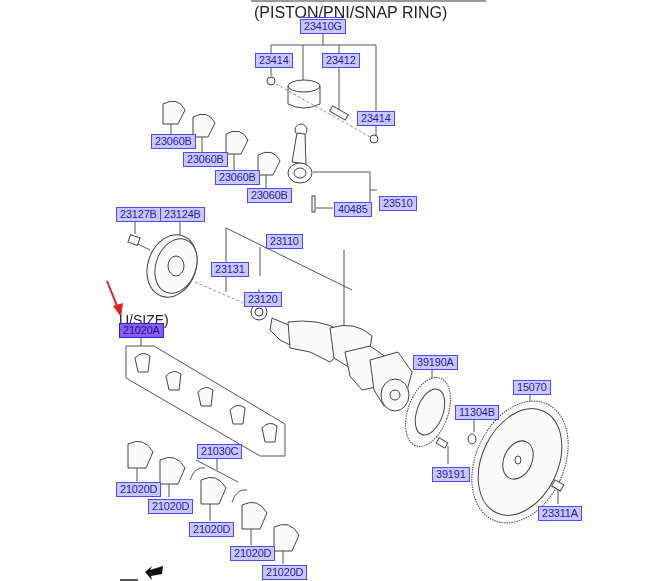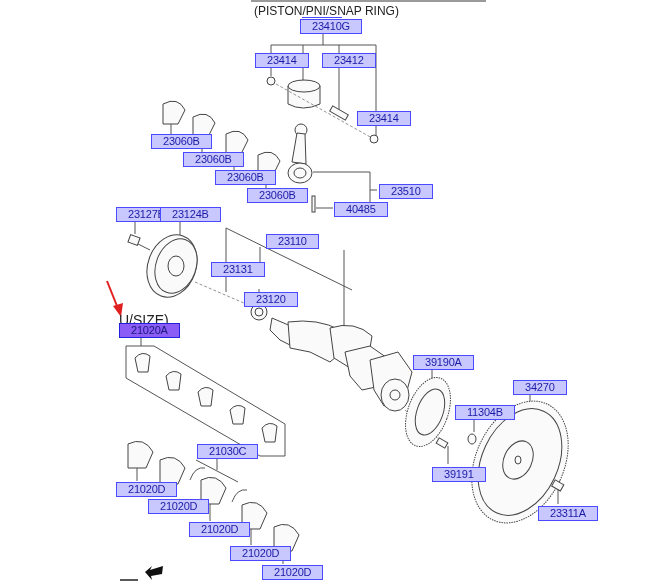--- a/index.html
+++ b/index.html
@@ -2,26 +2,26 @@
 <html><head>
   <meta charset="utf-8">
   <style>
     html, body { margin: 0; padding: 0; background: #ffffff; }
     body { width: 646px; height: 581px; position: relative; overflow: hidden;
            font-family: "Liberation Sans", sans-serif; }
     #diagram { position: absolute; left: 0; top: 0; width: 646px; height: 581px; }
     .lbl {
       position: absolute; height: 13px; line-height: 13px;
       font-size: 11px; color: #1a1aa6; background: #c8c8ff;
-      border: 1px solid #4a4aff; padding: 0 11px; box-sizing: content-box;
+      border: 1px solid #4a4aff; padding: 0 3px; box-sizing: content-box;
       white-space: nowrap; letter-spacing: -0.2px; cursor: pointer;
     }
     .lbl.sel { background: #8b5cf6; color: #1a1a7a; border-color: #2020dd; }
     .note {
-      position: absolute; font-size: 12px; color: #222; white-space: nowrap;
+      position: absolute; font-size: 16px; color: #222; white-space: nowrap;
     }
     .topbar { position: absolute; left: 251px; top: 0; width: 235px; height: 2px; background: #9a9a9a; }
     .pni-underline { position: absolute; left: 302px; top: 17px; width: 40px; height: 1px; background: #4a4aff; }
     svg .ln { stroke: #555; stroke-width: 1; fill: none; }
     svg .part { stroke: #444; stroke-width: 1; fill: #fafafa; }
     svg .dash { stroke: #777; stroke-width: 0.8; fill: none; stroke-dasharray: 3 2; }
   </style>
 </head>
 <body>
 
@@ -173,34 +173,34 @@
   <div class="lbl" style="left:300px;top:19px">23410G</div>
   <div class="lbl" style="left:255px;top:53px">23414</div>
   <div class="lbl" style="left:322px;top:53px">23412</div>
   <div class="lbl" style="left:357px;top:111px">23414</div>
 
   <div class="lbl" style="left:151px;top:134px">23060B</div>
   <div class="lbl" style="left:183px;top:152px">23060B</div>
   <div class="lbl" style="left:215px;top:170px">23060B</div>
   <div class="lbl" style="left:247px;top:188px">23060B</div>
 
-  <div class="lbl" style="left:379px;top:184px">23510</div>
+  <div class="lbl" style="left:379px;top:196px">23510</div>
   <div class="lbl" style="left:334px;top:202px">40485</div>
 
   <div class="lbl" style="left:116px;top:207px">23127B</div>
   <div class="lbl" style="left:160px;top:207px">23124B</div>
   <div class="lbl" style="left:266px;top:234px">23110</div>
   <div class="lbl" style="left:211px;top:262px">23131</div>
   <div class="lbl" style="left:244px;top:292px">23120</div>
 
   <div class="lbl sel" style="left:119px;top:323px">21020A</div>
 
   <div class="lbl" style="left:413px;top:355px">39190A</div>
   <div class="lbl" style="left:455px;top:405px">11304B</div>
-  <div class="lbl" style="left:513px;top:380px">34270</div>
+  <div class="lbl" style="left:513px;top:380px">15070</div>
   <div class="lbl" style="left:432px;top:467px">39191</div>
   <div class="lbl" style="left:538px;top:506px">23311A</div>
 
   <div class="lbl" style="left:197px;top:444px">21030C</div>
   <div class="lbl" style="left:116px;top:482px">21020D</div>
   <div class="lbl" style="left:148px;top:499px">21020D</div>
   <div class="lbl" style="left:189px;top:522px">21020D</div>
   <div class="lbl" style="left:230px;top:546px">21020D</div>
   <div class="lbl" style="left:262px;top:565px">21020D</div>
 </div>

